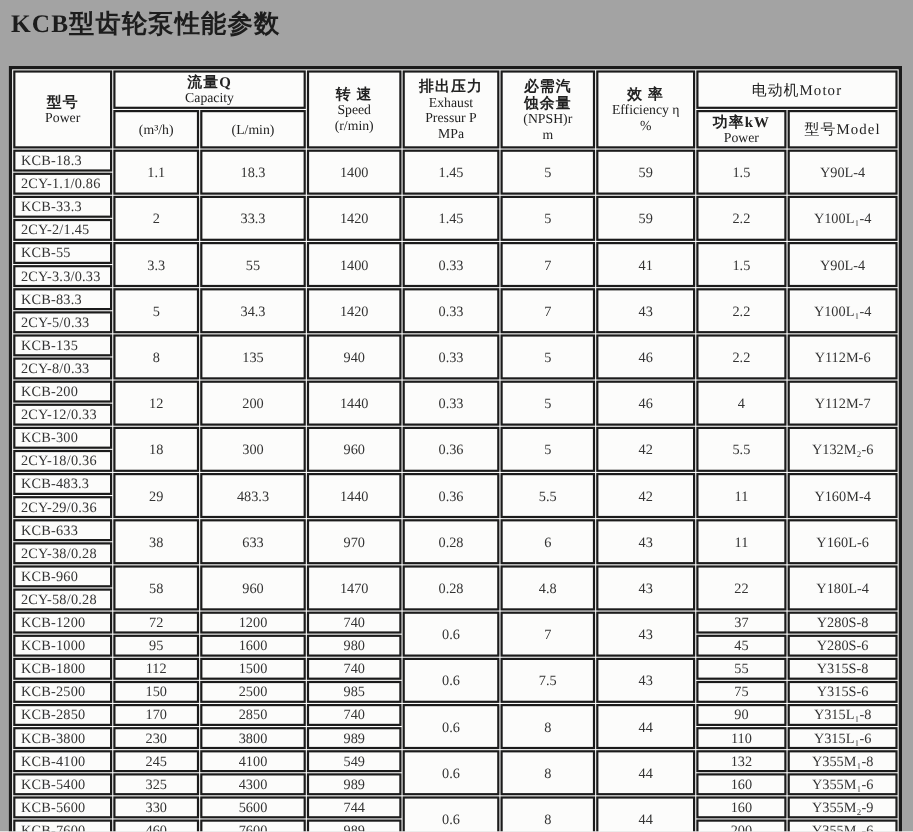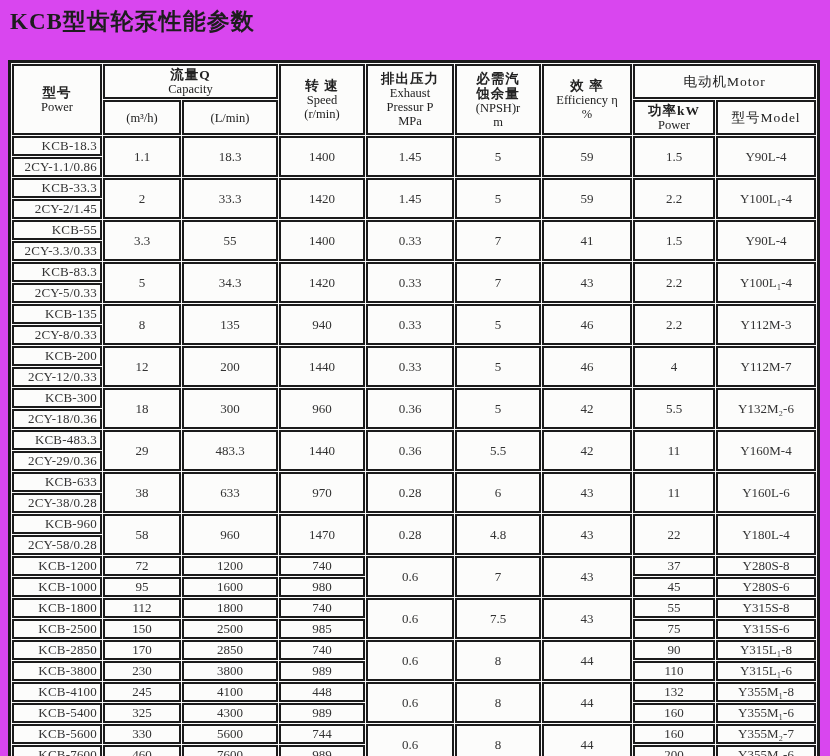--- a/index.html
+++ b/index.html
@@ -7,21 +7,21 @@
     padding: 0;
     background: #fbfbfa;
     font-family: "Liberation Serif", "DejaVu Serif", serif;
     color: #2e2e2e;
   }
   .page {
     width: 830px;
     height: 756px;
     box-sizing: border-box;
     padding: 6px 8px 0 8px;
-    background: #d946ef;
+    background: #a3a3a3;
     overflow: hidden;
   }
   .title {
     font-size: 23px;
     font-weight: bold;
     letter-spacing: 1px;
     color: #1d1d1d;
     margin: 2px 0 0 2px;
     line-height: 28px;
     height: 28px;
@@ -63,21 +63,21 @@
   table.perf td {
     font-size: 13px;
     line-height: 14px;
     padding: 1px 3px;
     height: 19px;
     text-align: center;
     vertical-align: middle;
     color: #333;
   }
   table.perf td.model {
-    text-align: right;
+    text-align: left;
     padding-left: 5px;
     letter-spacing: 0.2px;
     font-family: Liberation Serif, serif;
   }
 </style>
 </head>
 <body>
 
 <div class="page">
   <div class="title">KCB型齿轮泵性能参数</div>
@@ -197,21 +197,21 @@
         </tr>
         <tr>
           <td class="model">KCB-135</td>
           <td rowspan="2">8</td>
           <td rowspan="2">135</td>
           <td rowspan="2">940</td>
           <td rowspan="2">0.33</td>
           <td rowspan="2">5</td>
           <td rowspan="2">46</td>
           <td rowspan="2">2.2</td>
-          <td rowspan="2">Y112M-3</td>
+          <td rowspan="2">Y112M-6</td>
         </tr>
         <tr>
           <td class="model">2CY-8/0.33</td>
         </tr>
         <tr>
           <td class="model">KCB-200</td>
           <td rowspan="2">12</td>
           <td rowspan="2">200</td>
           <td rowspan="2">1440</td>
           <td rowspan="2">0.33</td>
@@ -294,21 +294,21 @@
           <td class="model">KCB-1000</td>
           <td>95</td>
           <td>1600</td>
           <td>980</td>
           <td>45</td>
           <td>Y280S-6</td>
         </tr>
         <tr>
           <td class="model">KCB-1800</td>
           <td>112</td>
-          <td>1800</td>
+          <td>1500</td>
           <td>740</td>
           <td rowspan="2">0.6</td>
           <td rowspan="2">7.5</td>
           <td rowspan="2">43</td>
           <td>55</td>
           <td>Y315S-8</td>
         </tr>
         <tr>
           <td class="model">KCB-2500</td>
           <td>150</td>
@@ -333,21 +333,21 @@
           <td>230</td>
           <td>3800</td>
           <td>989</td>
           <td>110</td>
           <td>Y315L₁-6</td>
         </tr>
         <tr>
           <td class="model">KCB-4100</td>
           <td>245</td>
           <td>4100</td>
-          <td>448</td>
+          <td>549</td>
           <td rowspan="2">0.6</td>
           <td rowspan="2">8</td>
           <td rowspan="2">44</td>
           <td>132</td>
           <td>Y355M₁-8</td>
         </tr>
         <tr>
           <td class="model">KCB-5400</td>
           <td>325</td>
           <td>4300</td>
@@ -357,21 +357,21 @@
         </tr>
         <tr>
           <td class="model">KCB-5600</td>
           <td>330</td>
           <td>5600</td>
           <td>744</td>
           <td rowspan="2">0.6</td>
           <td rowspan="2">8</td>
           <td rowspan="2">44</td>
           <td>160</td>
-          <td>Y355M₂-7</td>
+          <td>Y355M₂-9</td>
         </tr>
         <tr>
           <td class="model">KCB-7600</td>
           <td>460</td>
           <td>7600</td>
           <td>989</td>
           <td>200</td>
           <td>Y355M₂-6</td>
         </tr>
       </tbody>

